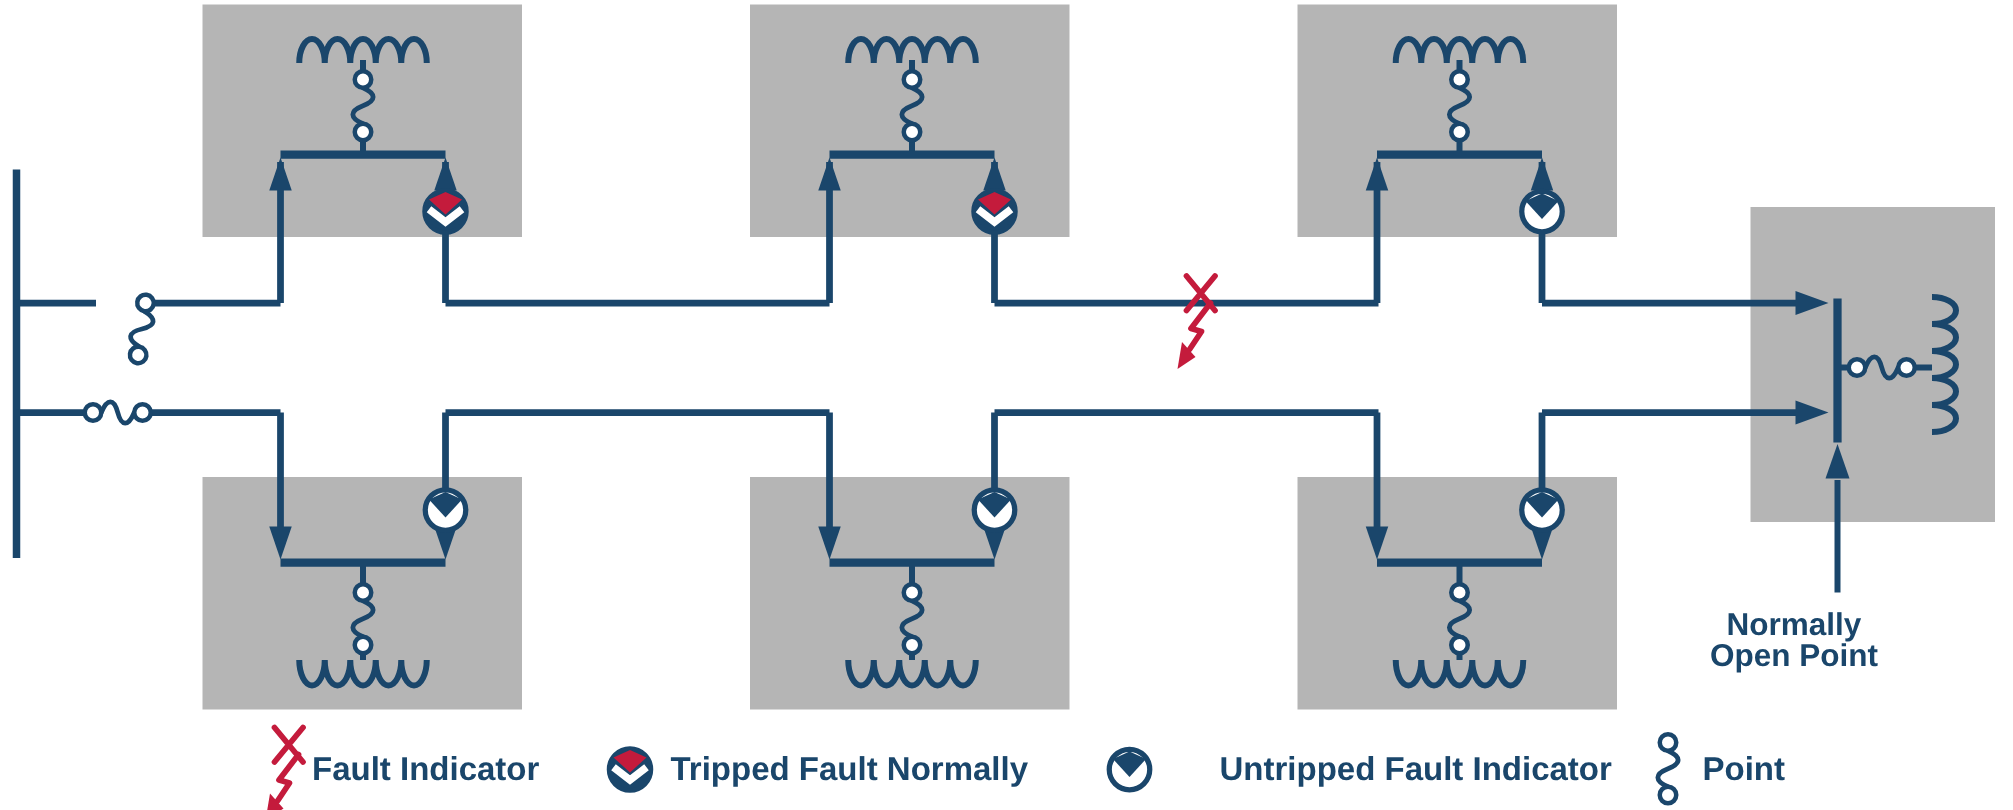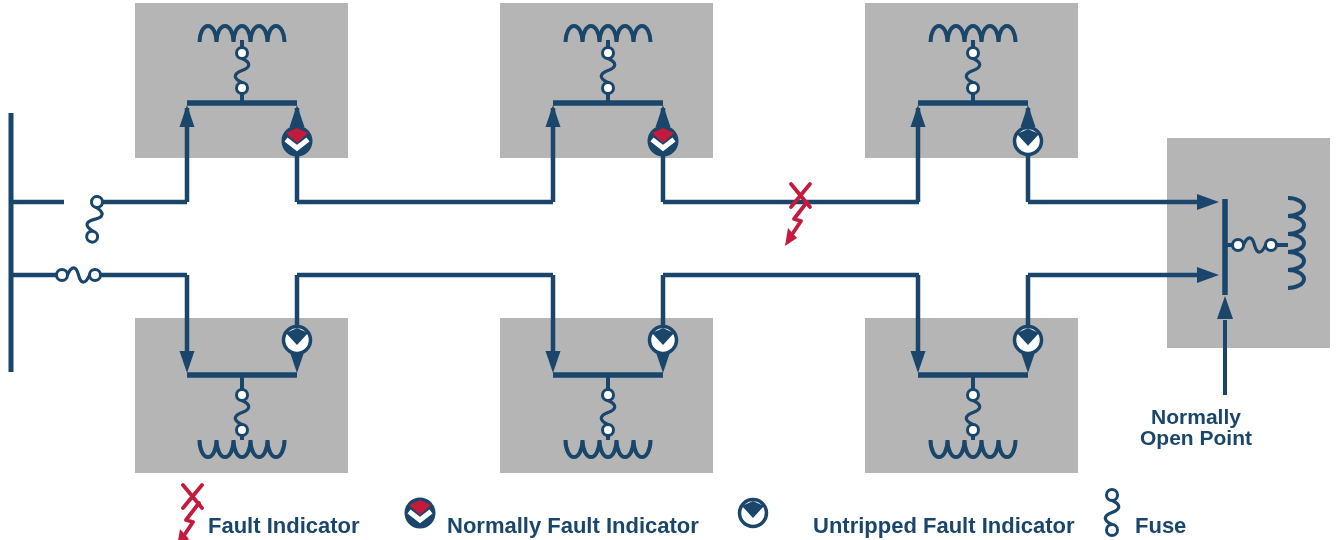--- a/index.html
+++ b/index.html
@@ -5,21 +5,20 @@
   html,body{margin:0;padding:0;background:#fff;}
   #stage{
     position:relative;width:1342px;height:540px;background:#fff;overflow:hidden;
     font-family:Liberation Sans, sans-serif;
     padding-left:24px;
   }
   #diagram-svg{position:absolute;left:0;top:0;}
   .lbl{
     position:absolute;color:#1A466B;font-weight:bold;font-size:22px;line-height:25px;
     white-space:nowrap;
-    margin-top:13px;
   }
   .nop{
     position:absolute;left:1126px;top:406px;width:140px;text-align:center;
     color:#1A466B;font-weight:bold;font-size:21px;line-height:21px;white-space:pre-line;
   }
 </style>
 </head>
 <body>
 
 <div id="stage">
@@ -164,18 +163,18 @@
         <use href="#sym-fuse-v"></use>
       </g>
     </g>
   </svg>
 
   <div class="nop">Normally
 Open Point</div>
 
   <div>
     <div class="lbl" style="left:208px;top:500px">Fault Indicator</div>
-    <div class="lbl" style="left:447px;top:500px">Normally Fault Indicator</div>
+    <div class="lbl" style="left:447px;top:500px">Tripped Fault Normally</div>
     <div class="lbl" style="left:813px;top:500px">Untripped Fault Indicator</div>
-    <div class="lbl" style="left:1135px;top:500px">Fuse</div>
+    <div class="lbl" style="left:1135px;top:500px">Point</div>
   </div>
 
 </div>
 
 </body></html>

